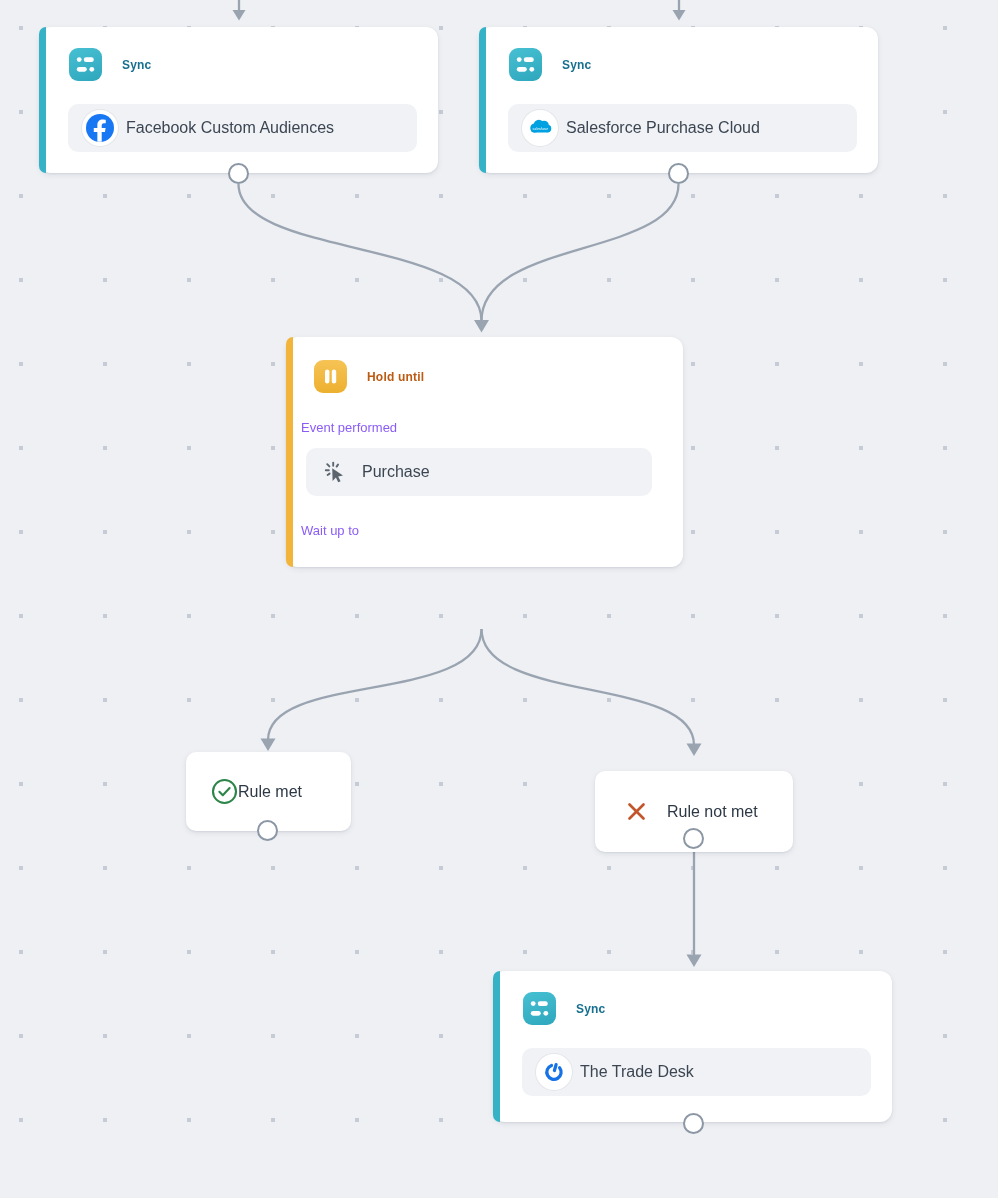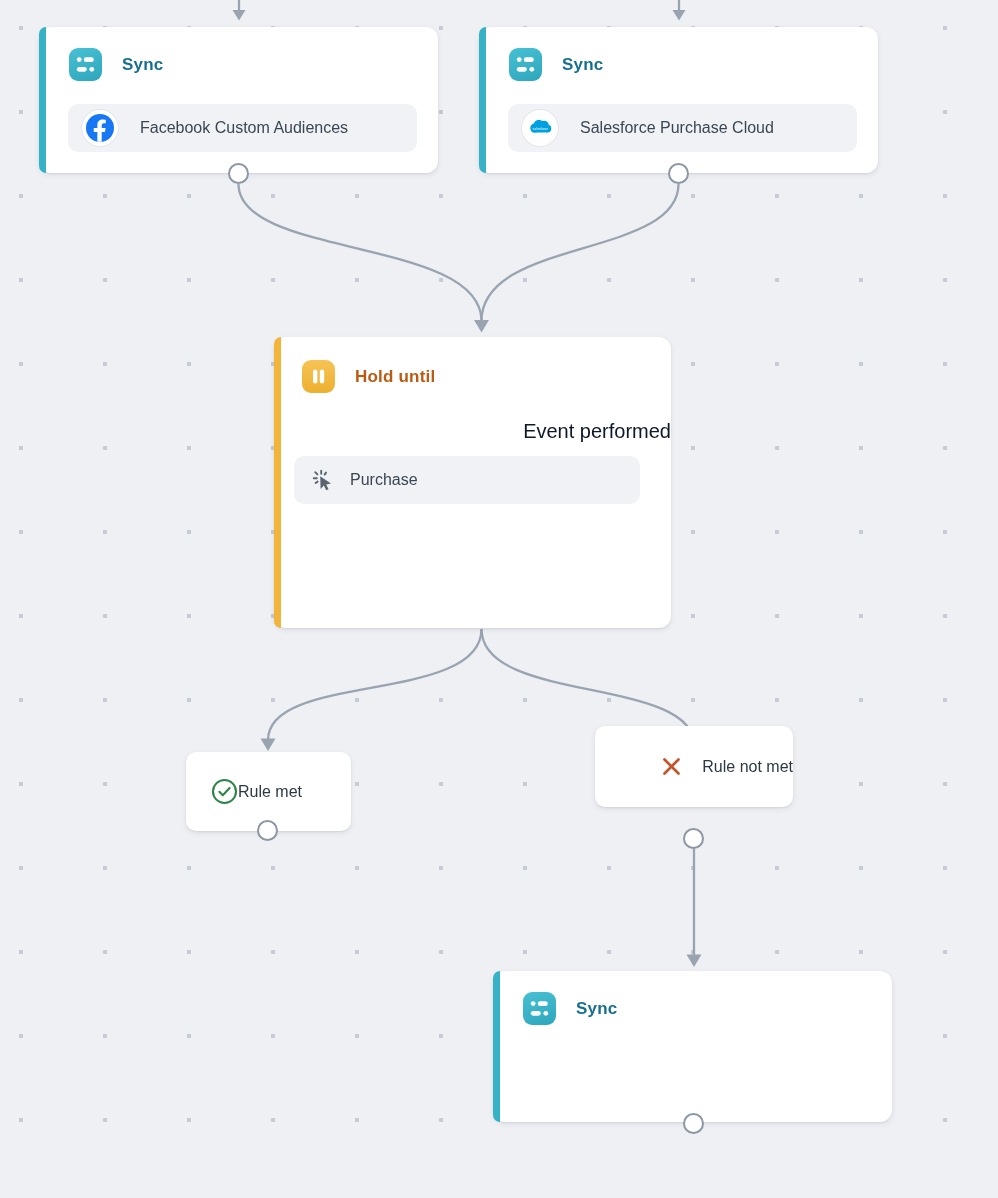--- a/index.html
+++ b/index.html
@@ -12,29 +12,29 @@
   .node{position:absolute;background:#fff;border-radius:12px;
         box-shadow:0 1px 2px rgba(16,24,40,.07),0 2px 6px rgba(16,24,40,.08);}
   .accent-bar{position:absolute;left:0;top:0;bottom:0;width:7px;border-radius:12px 0 0 12px;}
   .accent-sync{background:#35b2c6;}
   .accent-hold{background:#f3b43c;}
   .node-header{display:flex;align-items:center;gap:20px;padding:21px 0 0 30px;}
   .badge{width:33px;height:33px;border-radius:9px;flex:0 0 auto;
          display:flex;align-items:center;justify-content:center;}
   .badge-sync{background:linear-gradient(160deg,#47c0d3,#2ea7bd);}
   .badge-hold{background:linear-gradient(180deg,#f6c355,#edb02f);}
-  .node-title{font-size:17px;font-weight:bold;color:#17708f;letter-spacing:.2px;}
+  .node-title{font-size:12px;font-weight:bold;color:#17708f;letter-spacing:.2px;}
   .title-hold{color:#bc5a12;}
   .pill{background:#f0f2f5;border-radius:10px;height:48px;display:flex;align-items:center;}
-  .pill-sync{margin:23px 21px 0 29px;gap:22px;}
+  .pill-sync{margin:23px 21px 0 29px;gap:8px;}
   .logo-circle{width:36px;height:36px;margin-left:14px;background:#fff;border-radius:50%;
                box-shadow:0 0 0 1px rgba(20,30,40,.05);flex:0 0 auto;
                display:flex;align-items:center;justify-content:center;}
   .pill-text{font-size:16px;color:#3c4653;}
-  .field-label{font-size:20px;color:#0f172a;margin:27px 0 0 44px;}
+  .field-label{font-size:13px;color:#8b5cf6;margin:27px 0 0 15px;}
   .pill-hold{margin:13px 0 0 20px;width:346px;gap:15px;}
   .pill-hold .pill-ico{margin-left:17px;flex:0 0 auto;display:flex;}
   .rule-node{display:flex;align-items:center;}
   .rule-text{font-size:16px;color:#2d3845;}
   .port{position:absolute;width:21px;height:21px;border-radius:50%;background:#fff;
         border:2.5px solid #8c97a5;box-sizing:border-box;}
 </style>
 </head>
 <body>
 
@@ -114,21 +114,21 @@
             <rect x="8" y="18" width="26" height="8" rx="4"></rect>
           </g>
           <text x="20.5" y="22.6" font-size="4.6" font-style="italic" fill="#fff" text-anchor="middle" font-family="Liberation Sans, sans-serif">salesforce</text>
         </svg>
       </div>
       <div class="pill-text">Salesforce Purchase Cloud</div>
     </div>
   </div>
   <div class="port" style="left:668px;top:163px;"></div>
 
-  <div class="node" style="left:274px;top:337px;width:397px;height:291px;text-align:right;">
+  <div class="node" style="left:286px;top:337px;width:397px;height:230px;">
     <div class="accent-bar accent-hold"></div>
     <div class="node-header" style="padding-top:23px;padding-left:28px;">
       <div class="badge badge-hold">
         <svg width="33" height="33" viewBox="0 0 33 33">
           <g fill="#fff">
             <rect x="11" y="9.5" width="4.4" height="14" rx="2.2"></rect>
             <rect x="17.8" y="9.5" width="4.4" height="14" rx="2.2"></rect>
           </g>
         </svg>
       </div>
@@ -143,34 +143,35 @@
             <line x1="2.8" y1="10.2" x2="5.8" y2="10.2"></line>
             <line x1="10.2" y1="2.8" x2="10.2" y2="5.8"></line>
             <line x1="4.6" y1="15" x2="6.6" y2="13.6"></line>
             <line x1="15" y1="4.6" x2="13.6" y2="6.6"></line>
           </g>
           <path fill="#5b6570" d="M9.2,8.2 L20,15.5 L15.2,16.4 L17.6,21.2 L15.2,22.3 L12.9,17.6 L9.6,21.1 Z"></path>
         </svg>
       </span>
       <span class="pill-text">Purchase</span>
     </div>
+    <div class="field-label">Wait up to</div>
   </div>
 
   <div class="node rule-node" style="left:186px;top:752px;width:165px;height:79px;border-radius:10px;padding-left:25px;box-sizing:border-box;">
     <span style="display:flex;">
       <svg width="27" height="27" viewBox="0 0 27 27" fill="none">
         <circle cx="13.5" cy="13.5" r="11.5" stroke="#2e8549" stroke-width="2.1"></circle>
         <path d="M8.4,13.8 l3.4,3.4 l6.8,-7.2" stroke="#2e8549" stroke-width="2.1" stroke-linecap="round" stroke-linejoin="round"></path>
       </svg>
     </span>
     <span class="rule-text">Rule met</span>
   </div>
   <div class="port" style="left:257px;top:820px;"></div>
 
-  <div class="node rule-node" style="left:595px;top:726px;width:198px;height:81px;border-radius:10px;padding-left:31px;gap:20px;box-sizing:border-box;justify-content:flex-end;">
+  <div class="node rule-node" style="left:595px;top:771px;width:198px;height:81px;border-radius:10px;padding-left:31px;gap:20px;box-sizing:border-box;">
     <span style="display:flex;">
       <svg width="21" height="21" viewBox="0 0 21 21">
         <g stroke="#c2552a" stroke-width="2.7" stroke-linecap="round">
           <line x1="3.5" y1="3.5" x2="17.5" y2="17.5"></line>
           <line x1="17.5" y1="3.5" x2="3.5" y2="17.5"></line>
         </g>
       </svg>
     </span>
     <span class="rule-text">Rule not met</span>
   </div>
@@ -184,16 +185,27 @@
           <g fill="#fff">
             <circle cx="10.2" cy="11.6" r="2.4"></circle>
             <rect x="14.8" y="9.3" width="10" height="4.7" rx="2.35"></rect>
             <rect x="7.8" y="19" width="10" height="4.7" rx="2.35"></rect>
             <circle cx="22.8" cy="21.3" r="2.4"></circle>
           </g>
         </svg>
       </div>
       <div class="node-title">Sync</div>
     </div>
+    <div class="pill pill-sync">
+      <div class="logo-circle">
+        <svg width="28" height="28" viewBox="0 0 36 36">
+          <g transform="rotate(16 18 18)" stroke="#1673e6" stroke-width="4.2" fill="none" stroke-linecap="round">
+            <path d="M18,8.2 L18,16"></path>
+            <path d="M12.6,10.8 a9.2,9.2 0 1 0 10.8,0"></path>
+          </g>
+        </svg>
+      </div>
+      <div class="pill-text">The Trade Desk</div>
+    </div>
   </div>
   <div class="port" style="left:683px;top:1113px;"></div>
 
 </div>
 
 </body></html>

